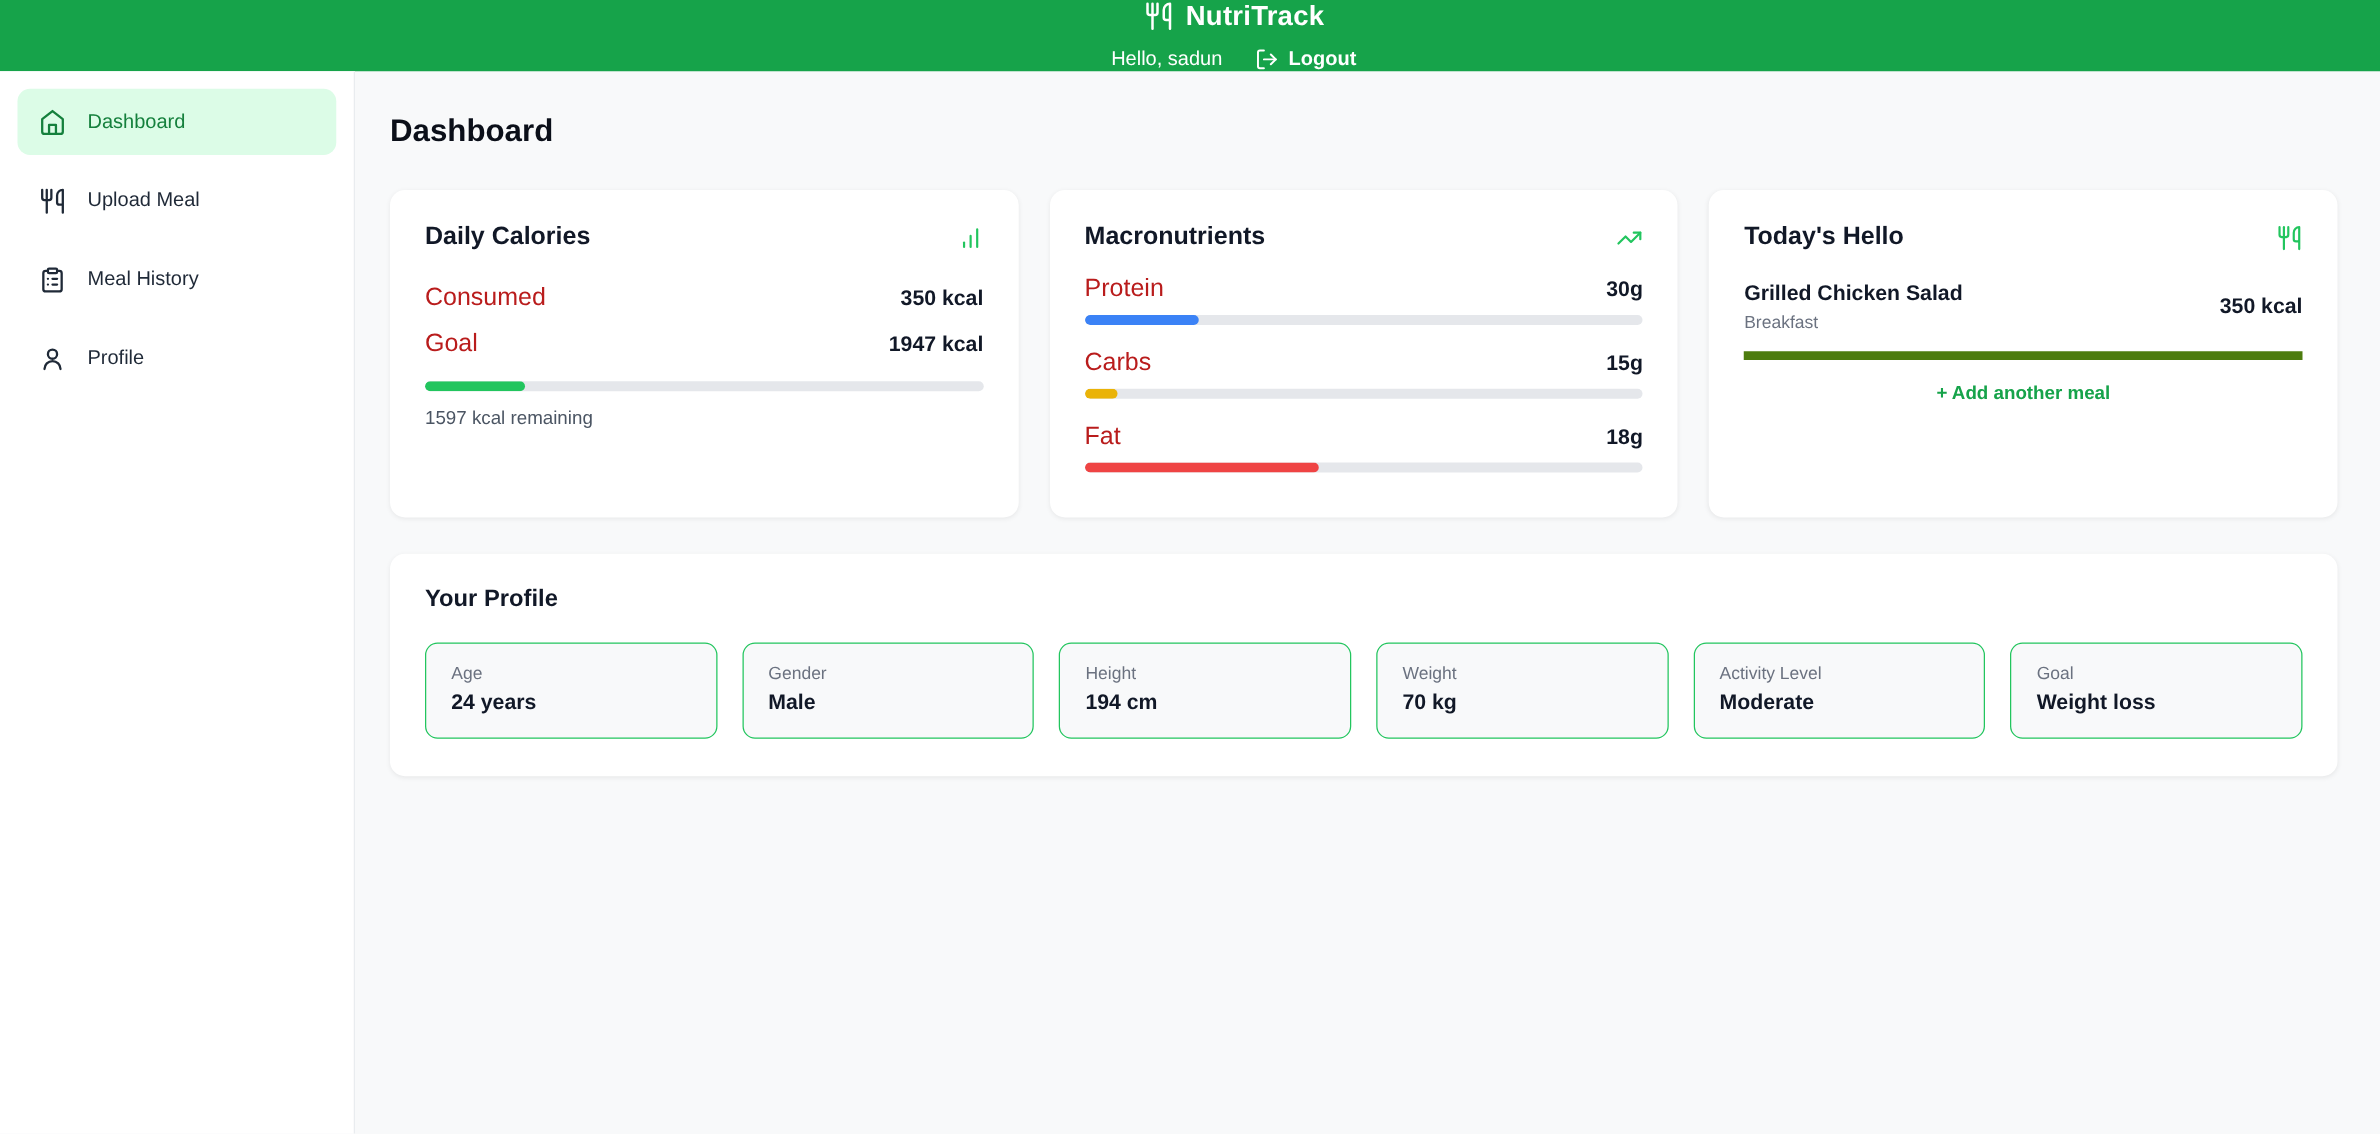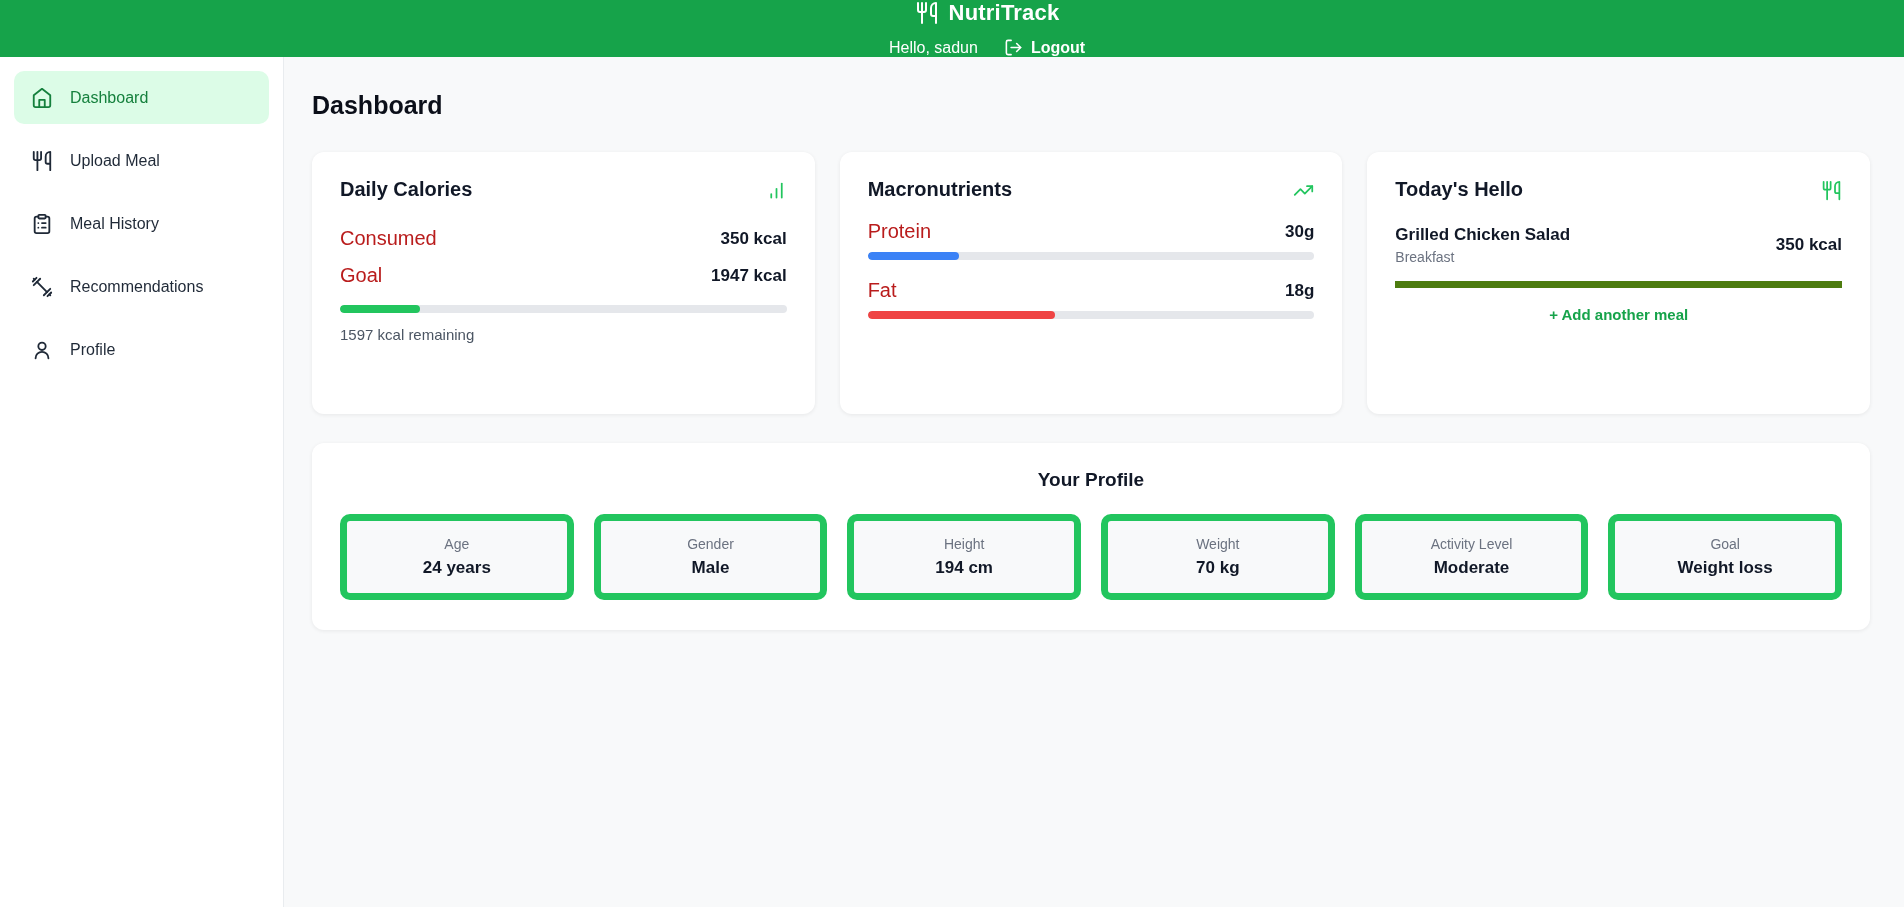--- a/index.html
+++ b/index.html
@@ -94,26 +94,26 @@
   .meal-name { font-size: 17px; font-weight: 700; color: #111827; }
   .meal-type { font-size: 14px; color: #6b7280; margin-top: 4px; }
   .meal-cal { font-size: 17px; font-weight: 700; color: #111827; }
   .add-meal {
     display: block; margin: 18px auto 0;
     background: transparent; border: none; cursor: pointer;
     font-family: inherit; font-size: 15px; font-weight: 700; color: #16a34a;
   }
 
   
-  .profile-card { margin-top: 29px; padding: 26px 28px 30px; text-align: center; }
+  .profile-card { margin-top: 29px; padding: 26px 28px 30px; }
   .profile-title { font-size: 19px; font-weight: 700; color: #111827; }
   .profile-grid { margin-top: 23px; display: grid; grid-template-columns: repeat(6, 1fr); gap: 20px; }
   .profile-tile {
     background: #f8f9fa;
-    border: 7px solid #22c55e;
+    border: 1px solid #22c55e;
     border-radius: 10px;
     padding: 15px 20px;
     min-height: 77px;
   }
   .tile-label { font-size: 14px; color: #6b7280; }
   .tile-value { font-size: 17px; font-weight: 700; color: #111827; margin-top: 6px; }
 </style>
 </head>
 <body>
 
@@ -174,34 +174,20 @@
             <path d="M12 16h4"></path>
             <path d="M8 11h.01"></path>
             <path d="M8 16h.01"></path>
           </svg>
       </span>
       <span class="nav-label">Meal History</span>
     </div>
     <div class="nav-item">
       <span class="nav-icon">
         <svg width="22" height="22" viewBox="0 0 24 24" fill="none" stroke="currentColor" stroke-width="2" stroke-linecap="round" stroke-linejoin="round">
-            <path d="m6.5 6.5 11 11"></path>
-            <path d="m21 21-1-1"></path>
-            <path d="m3 3 1 1"></path>
-            <path d="m18 22 4-4"></path>
-            <path d="m2 6 4-4"></path>
-            <path d="m3 10 7-7"></path>
-            <path d="m14 21 7-7"></path>
-          </svg>
-      </span>
-      <span class="nav-label">Recommendations</span>
-    </div>
-    <div class="nav-item">
-      <span class="nav-icon">
-        <svg width="22" height="22" viewBox="0 0 24 24" fill="none" stroke="currentColor" stroke-width="2" stroke-linecap="round" stroke-linejoin="round">
             <circle cx="12" cy="8" r="4"></circle>
             <path d="M19 21a7 7 0 0 0-14 0"></path>
           </svg>
       </span>
       <span class="nav-label">Profile</span>
     </div>
   </nav>
 
   <main class="main">
     <h1 class="page-title">Dashboard</h1>
@@ -247,20 +233,29 @@
         <div class="macro-group">
           <div class="kv-row">
             <span class="kv-label">Protein</span>
             <span class="kv-value">30g</span>
           </div>
           <div class="track macro-track">
             <div class="fill" style="width: 20.5%; background: rgb(59, 130, 246);"></div>
           </div>
         </div>
 
+        <div class="macro-group">
+          <div class="kv-row">
+            <span class="kv-label">Carbs</span>
+            <span class="kv-value">15g</span>
+          </div>
+          <div class="track macro-track">
+            <div class="fill" style="width: 6%; background: rgb(234, 179, 8);"></div>
+          </div>
+        </div>
 
         <div class="macro-group">
           <div class="kv-row">
             <span class="kv-label">Fat</span>
             <span class="kv-value">18g</span>
           </div>
           <div class="track macro-track">
             <div class="fill" style="width: 42%; background: rgb(239, 68, 68);"></div>
           </div>
         </div>

